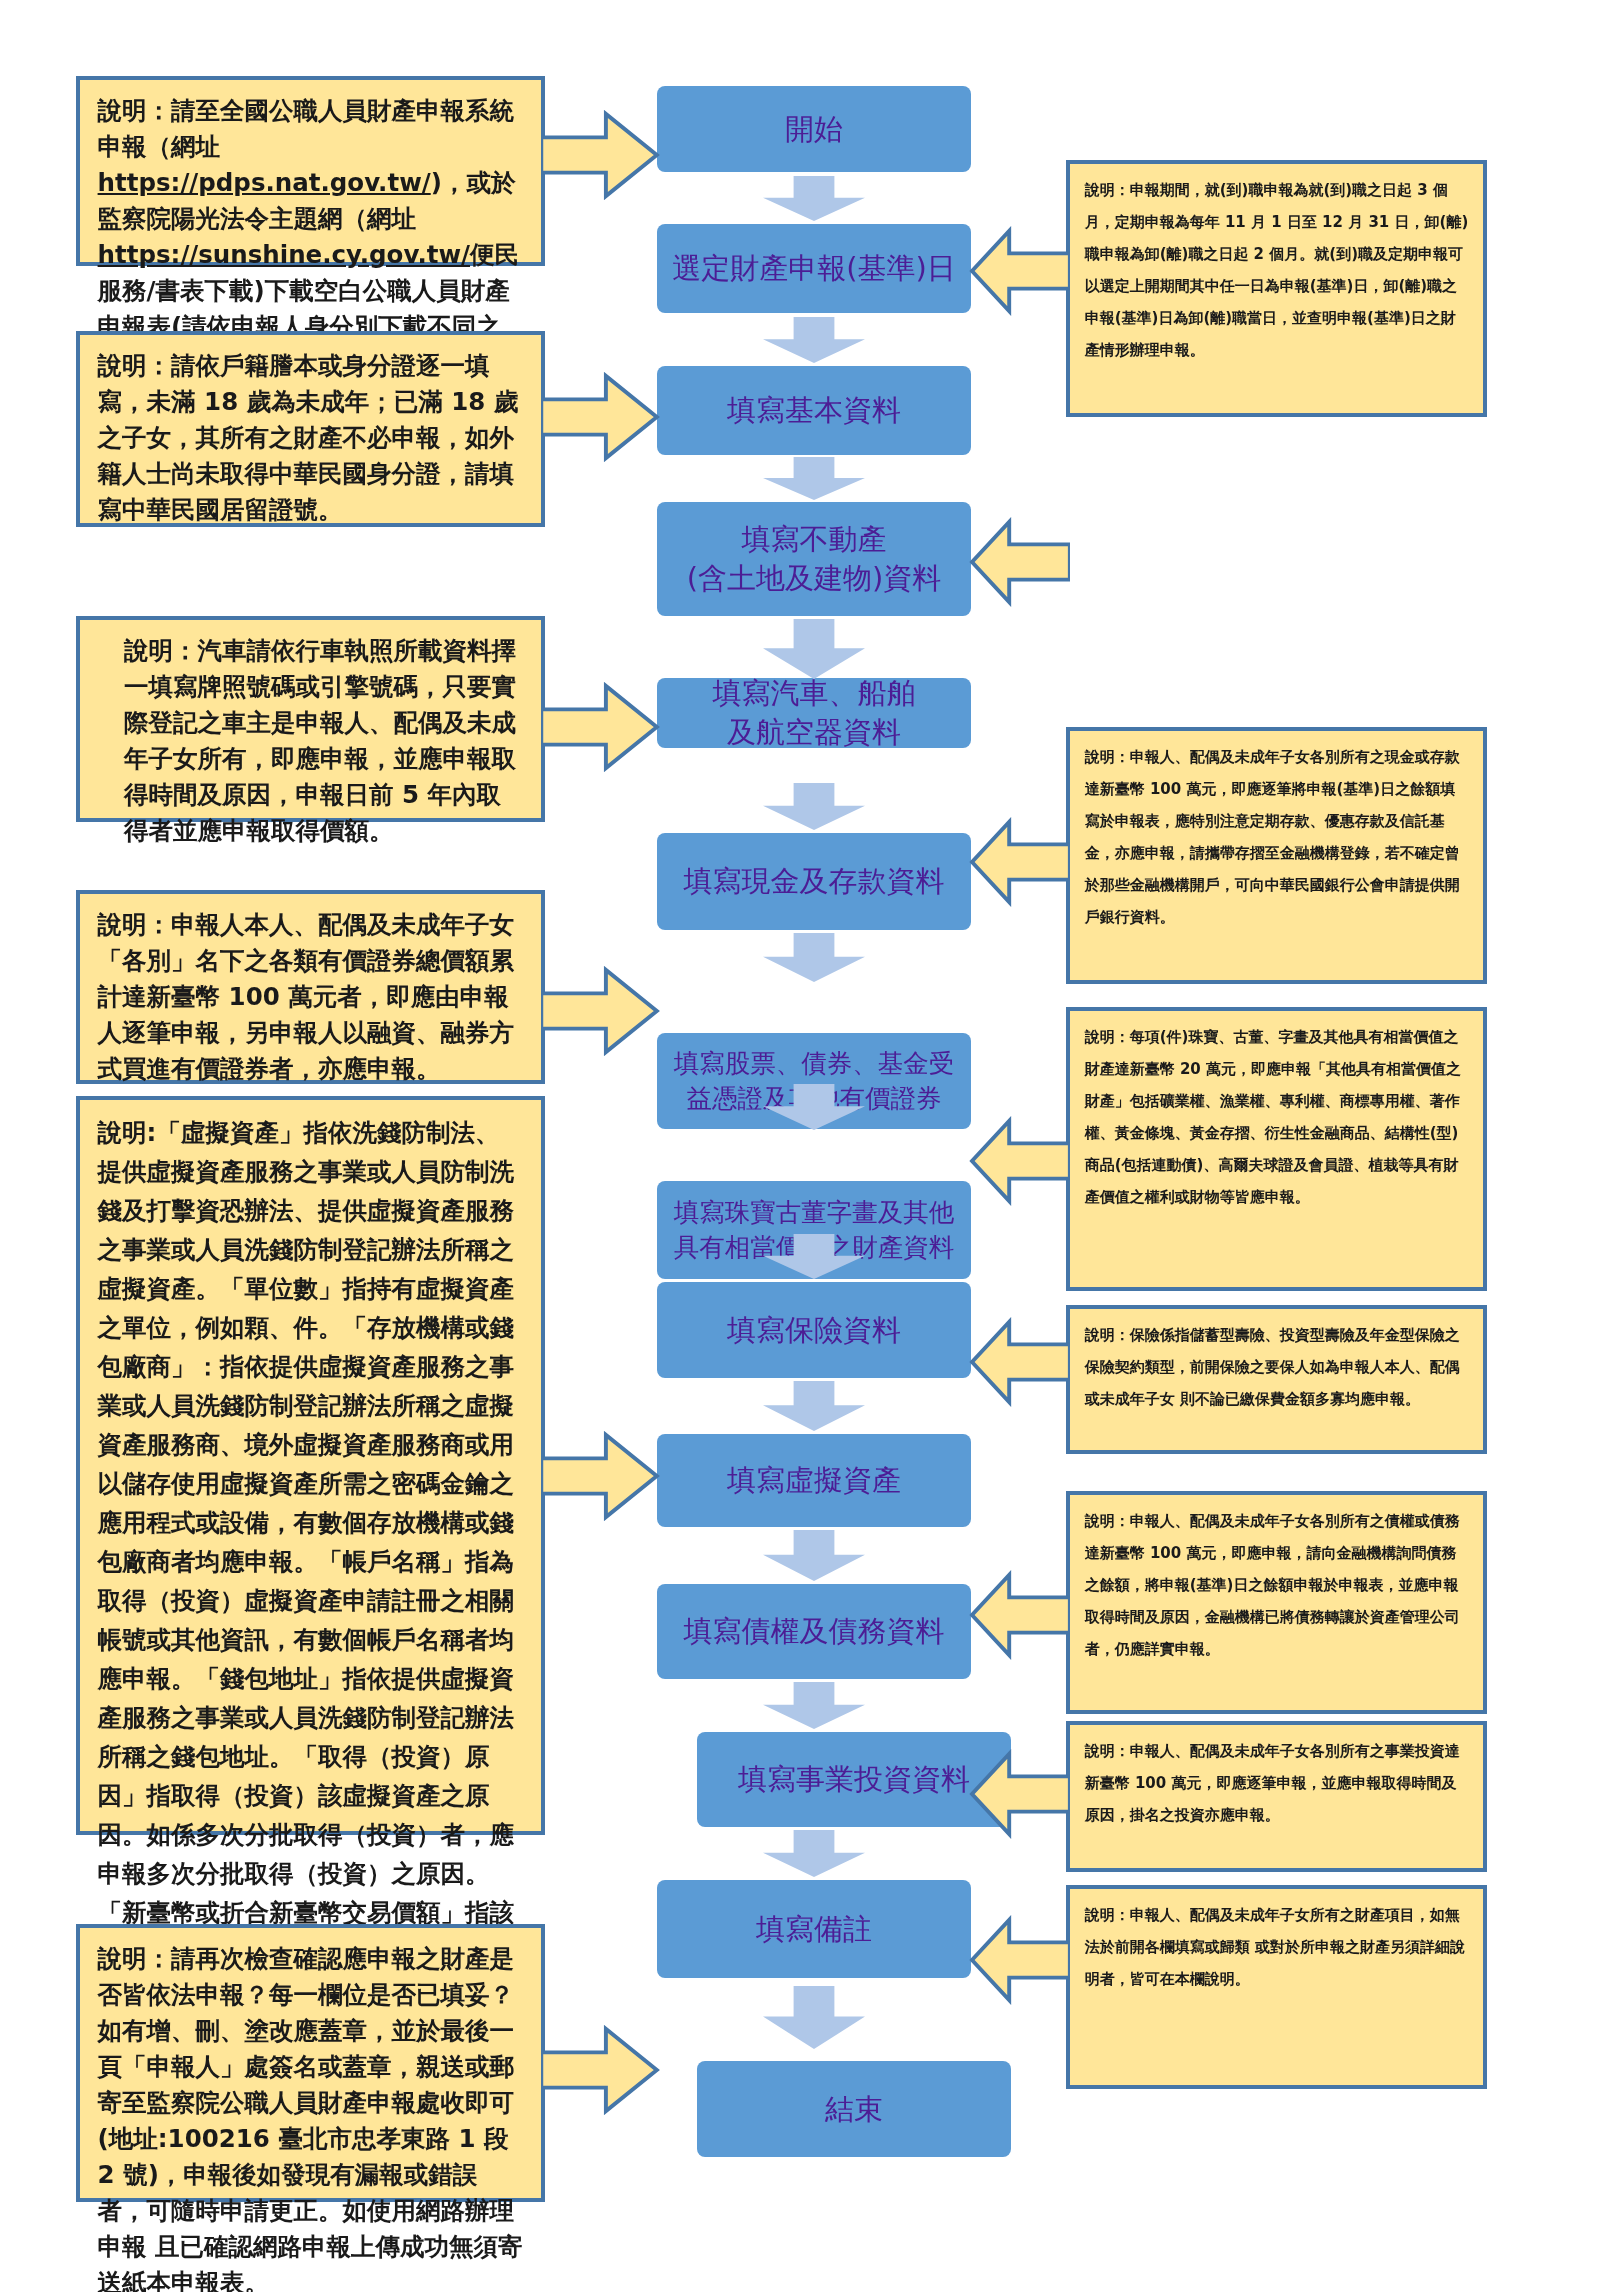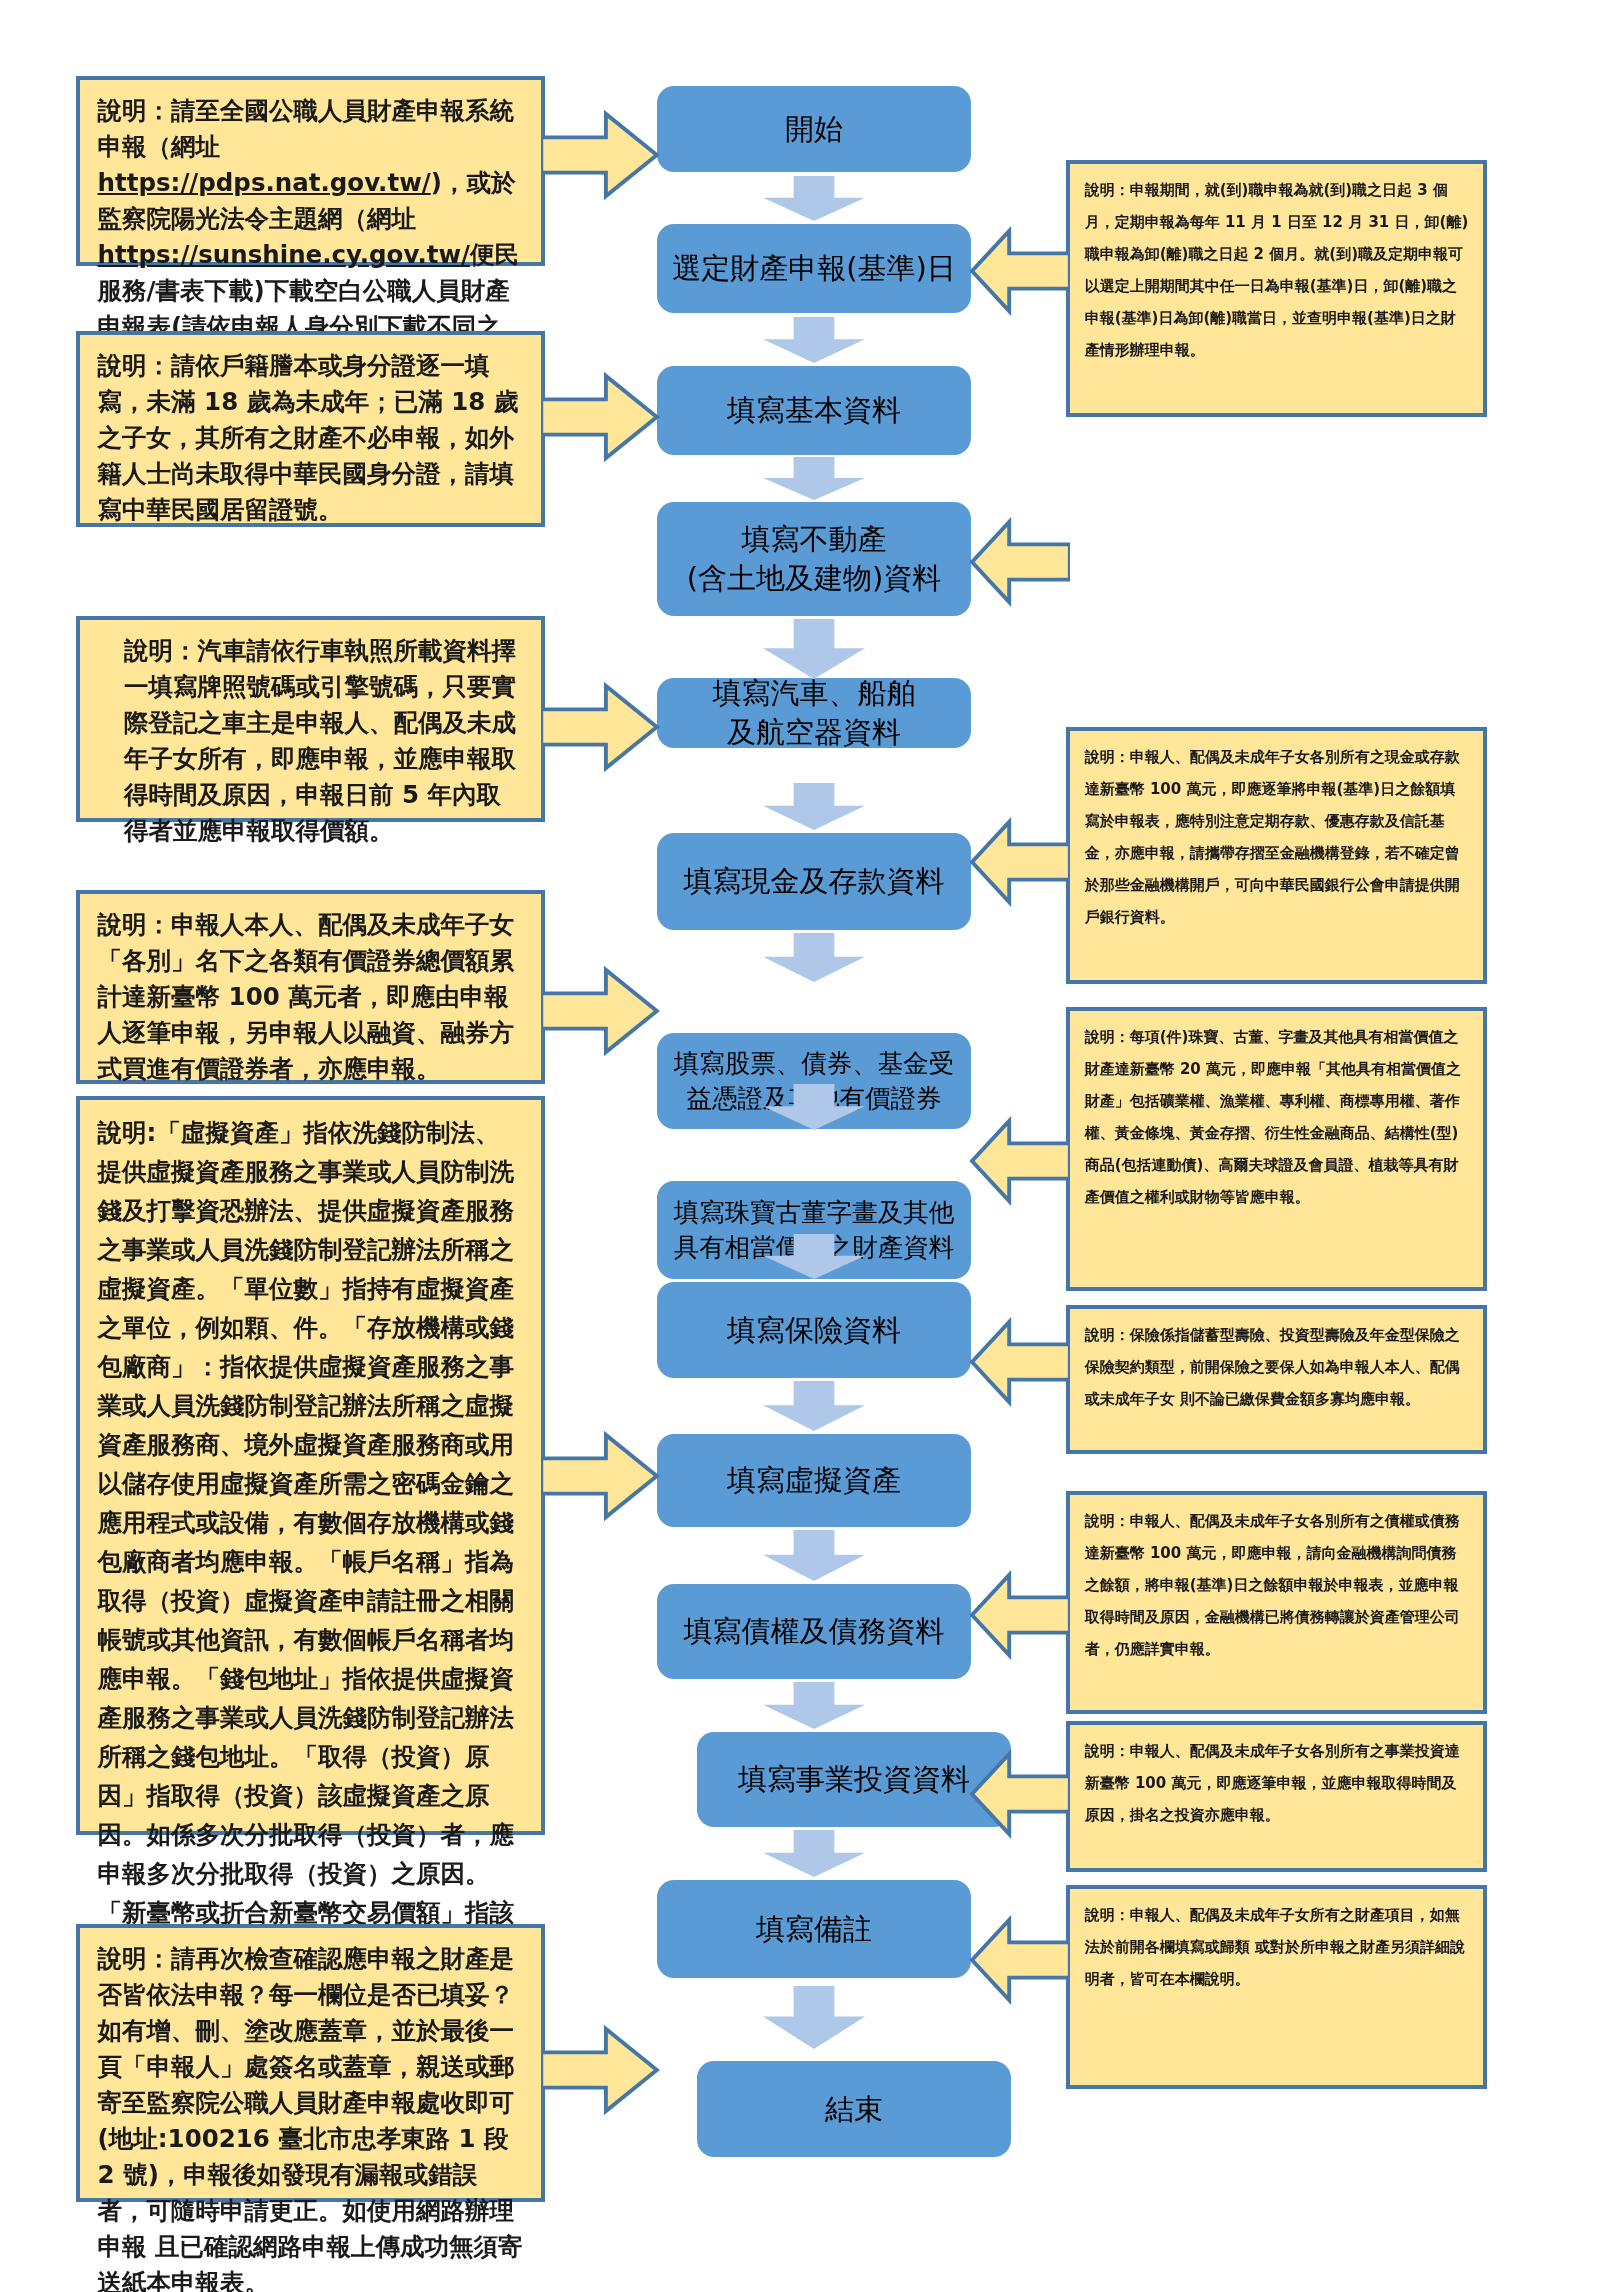--- a/index.html
+++ b/index.html
@@ -1,23 +1,23 @@
 <!DOCTYPE html>
 <html lang="zh-Hant"><head>
 <meta charset="utf-8">
 <style>
   html,body{margin:0;padding:0;background:#ffffff;}
   body{font-family:"DejaVu Sans","Liberation Sans",sans-serif;}
   .canvas{position:relative;width:1621px;height:2293px;background:#ffffff;overflow:hidden;}
 
   .flow-box{
     position:absolute;left:657px;width:314px;
-    background:#5B9BD5;border-radius:17px;
+    background:#5B9BD5;border-radius:8px;
     display:flex;align-items:center;justify-content:center;
-    color:#000000;font-size:29px;line-height:39px;text-align:center;
+    color:#4c1d95;font-size:29px;line-height:39px;text-align:center;
     white-space:pre-line;box-sizing:border-box;padding:3.9px 7.8px;
   }
   .flow-box.small{font-size:25.5px;line-height:35px;margin-top:48px;}
 
   .callout{
     position:absolute;background:#FFE699;border:4.9px solid #4576A8;
     box-sizing:border-box;color:#1a1a1a;font-weight:600;text-align:left;
   }
   .callout.left-col{left:76px;width:469px;font-size:24.5px;line-height:36px;padding:12.7px 17.6px;}
   .callout.right-col{left:1066px;width:421px;font-size:15px;line-height:32px;padding:9.8px 14.7px;}

